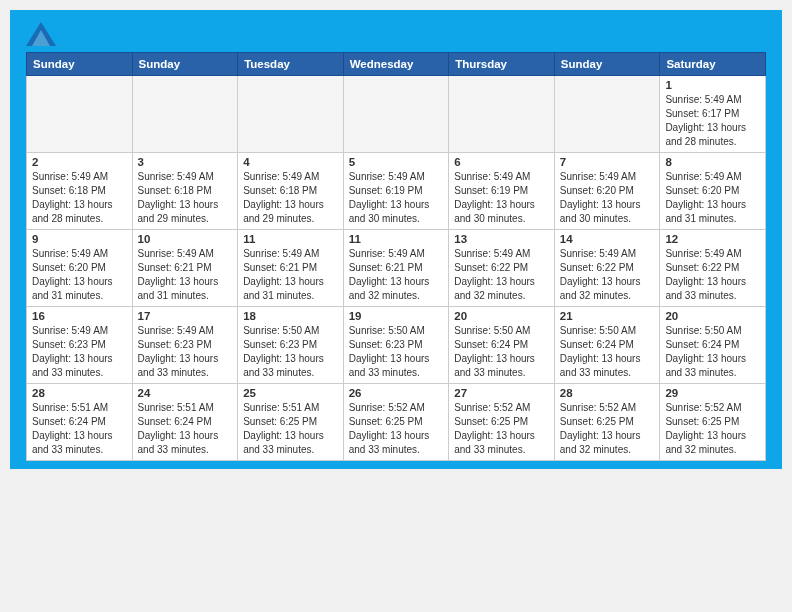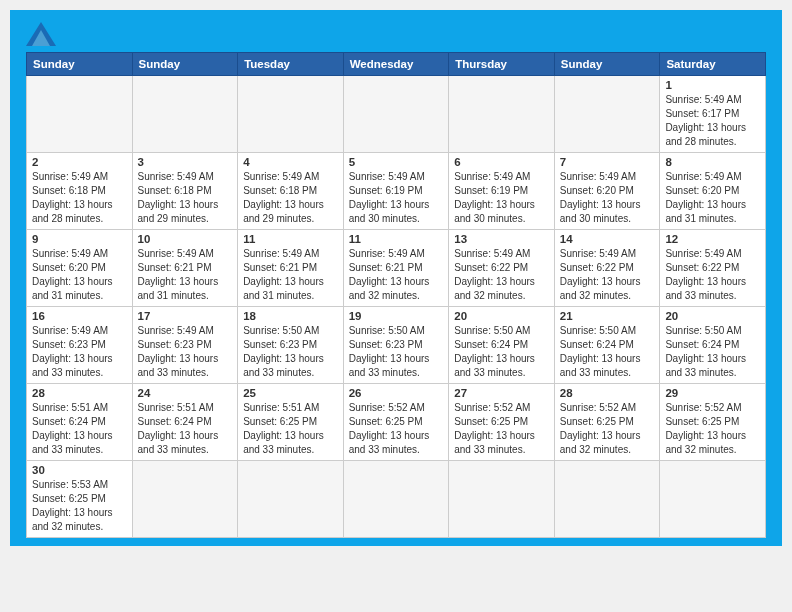--- a/index.html
+++ b/index.html
@@ -250,27 +250,15 @@
           </td>
           <td>
             <span class="day-num">28</span>
             <div class="day-info">Sunrise: 5:52 AM<br>Sunset: 6:25 PM<br>Daylight: 13 hours and 32 minutes.</div>
           </td>
           <td>
             <span class="day-num">29</span>
             <div class="day-info">Sunrise: 5:52 AM<br>Sunset: 6:25 PM<br>Daylight: 13 hours and 32 minutes.</div>
           </td>
         </tr>
-        <tr class="last-row">
-          <td>
-            <span class="day-num">30</span>
-            <div class="day-info">Sunrise: 5:53 AM<br>Sunset: 6:25 PM<br>Daylight: 13 hours and 32 minutes.</div>
-          </td>
-          <td class="empty"></td>
-          <td class="empty"></td>
-          <td class="empty"></td>
-          <td class="empty"></td>
-          <td class="empty"></td>
-          <td class="empty"></td>
-        </tr>
       </tbody>
   </table>
 </div>
 
 </body></html>

